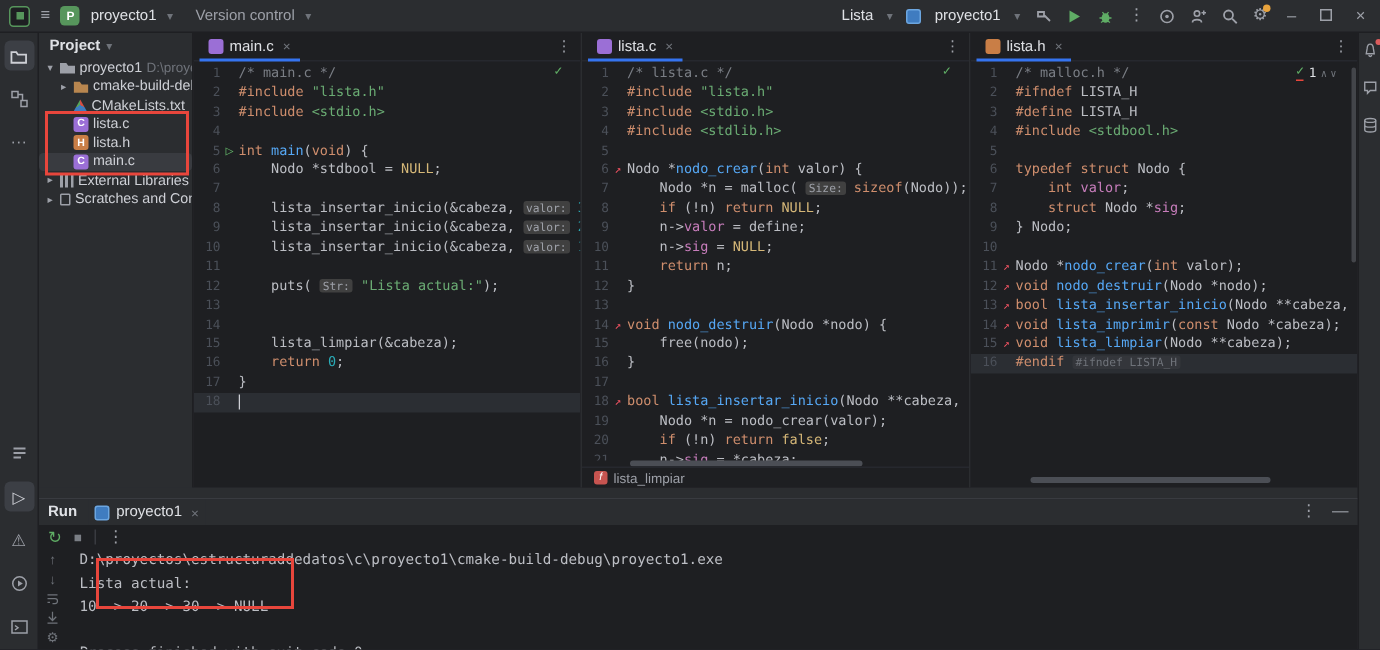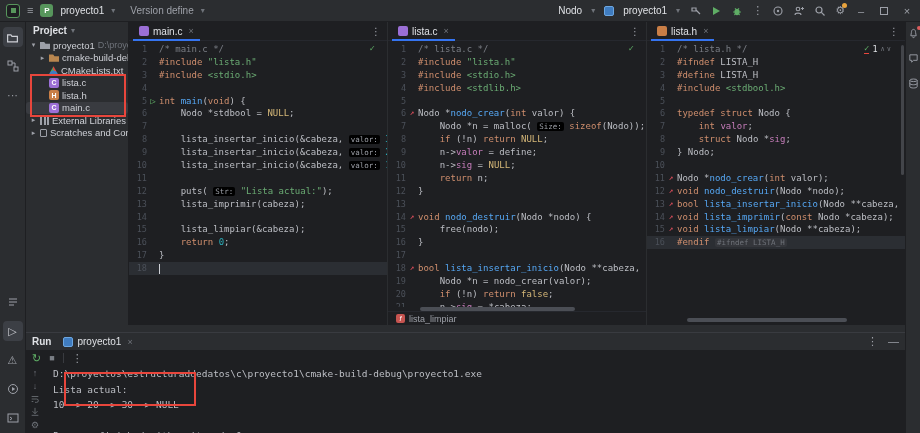--- a/index.html
+++ b/index.html
@@ -67,21 +67,21 @@
   .crow.cur { background:#2B2E33; }
   .gut { flex:none; width:30px; display:flex; }
   .lnum { width:18px; text-align:right; color:#4B5059; font-size:8.5px; }
   .gico { width:12px; text-align:center; font-size:8px; }
   .gico.run { color:#5FAD65; font-size:9px; }
   .gico.impl { color:#F75464; font-size:7.5px; }
   .ctext { flex:1; min-width:0; overflow:hidden; }
   .tk-d { color:#BCBEC4; } .tk-kw { color:#CF8E6D; } .tk-str { color:#6AAB73; }
   .tk-cmt { color:#7A7E85; } .tk-fn { color:#56A8F5; } .tk-num { color:#2AACB8; }
   .tk-mac { color:#D5B778; } .tk-fld { color:#C77DBB; }
-  .tk-chip, .tk-hint { display:inline-block; background:#000000; color:#9DA0A8; border-radius:2px; padding:0 2px; font-size:7.5px; line-height:9px; vertical-align:middle; }
+  .tk-chip, .tk-hint { display:inline-block; background:#404040; color:#9DA0A8; border-radius:2px; padding:0 2px; font-size:7.5px; line-height:9px; vertical-align:middle; }
   .tk-hint { background:#34363B; color:#6F737A; }
   .caret { display:inline-block; width:1px; height:10px; background:#CED0D6; vertical-align:middle; }
   .inspect { position:absolute; top:2px; right:12px; font-size:9px; display:flex; align-items:center; gap:3px; z-index:5; }
   .ok-check { color:#5FAD65; }
   .warn-check { color:#5FAD65; border-bottom:1px solid #E8463C; }
   .insp-count { color:#DFE1E5; font-size:8.5px; }
   .insp-chev { color:#6F737A; font-size:7px; letter-spacing:2px; }
   .vscroll { position:absolute; right:1px; top:4px; width:3px; height:130px; background:#43454A; border-radius:2px; z-index:4; }
   .hscroll { height:4px; margin-left:32px; margin-right:20px; flex:none; }
   .hscroll i { display:block; height:4px; width:75%; background:#4B4E55; border-radius:2px; }
@@ -114,25 +114,25 @@
 <div class="window">
 
   <div class="topbar">
     <div class="logo">
         <i></i>
       </div>
     <span class="glyph">≡</span>
     <span class="pbadge">P</span>
     <span class="ddname">proyecto1</span>
     <span class="chev">▾</span>
-    <span class="dim" style="margin-left:8px;">Version define</span>
+    <span class="dim" style="margin-left:8px;">Version control</span>
     <span class="chev">▾</span>
 
     <div class="tb-right">
-      <span class="ddname">Nodo</span>
+      <span class="ddname">Lista</span>
       <span class="chev">▾</span>
       <span class="cfgicon"></span>
       <span class="ddname">proyecto1</span>
       <span class="chev">▾</span>
       <svg class="ic" width="12" height="12" viewBox="0 0 12 12">
           <path d="M3 3h4v3H3z M7 5l4 4" stroke="#9DA0A8" stroke-width="1.2" fill="none"></path>
         </svg>
       <svg class="ic" width="12" height="12" viewBox="0 0 12 12">
           <polygon points="3,2 10,6 3,10" fill="#5FAD65"></polygon>
         </svg>
@@ -288,21 +288,21 @@
           <div class="crow"><span class="gut"><span class="lnum">3</span><span class="gico"></span></span><span class="ctext"><span class="tk-kw">#include </span><span class="tk-str">&lt;stdio.h&gt;</span></span></div>
           <div class="crow"><span class="gut"><span class="lnum">4</span><span class="gico"></span></span><span class="ctext"></span></div>
           <div class="crow"><span class="gut"><span class="lnum">5</span><span class="gico run">▷</span></span><span class="ctext"><span class="tk-kw">int </span><span class="tk-fn">main</span><span class="tk-d">(</span><span class="tk-kw">void</span><span class="tk-d">) {</span></span></div>
           <div class="crow"><span class="gut"><span class="lnum">6</span><span class="gico"></span></span><span class="ctext"><span class="tk-d">    Nodo *stdbool = </span><span class="tk-mac">NULL</span><span class="tk-d">;</span></span></div>
           <div class="crow"><span class="gut"><span class="lnum">7</span><span class="gico"></span></span><span class="ctext"></span></div>
           <div class="crow"><span class="gut"><span class="lnum">8</span><span class="gico"></span></span><span class="ctext"><span class="tk-d">    lista_insertar_inicio(&amp;cabeza, </span><span class="tk-chip">valor:</span><span class="tk-d"> </span><span class="tk-num">30</span></span></div>
           <div class="crow"><span class="gut"><span class="lnum">9</span><span class="gico"></span></span><span class="ctext"><span class="tk-d">    lista_insertar_inicio(&amp;cabeza, </span><span class="tk-chip">valor:</span><span class="tk-d"> </span><span class="tk-num">20</span></span></div>
           <div class="crow"><span class="gut"><span class="lnum">10</span><span class="gico"></span></span><span class="ctext"><span class="tk-d">    lista_insertar_inicio(&amp;cabeza, </span><span class="tk-chip">valor:</span><span class="tk-d"> </span><span class="tk-num">10</span></span></div>
           <div class="crow"><span class="gut"><span class="lnum">11</span><span class="gico"></span></span><span class="ctext"></span></div>
           <div class="crow"><span class="gut"><span class="lnum">12</span><span class="gico"></span></span><span class="ctext"><span class="tk-d">    puts( </span><span class="tk-chip">Str:</span><span class="tk-d"> </span><span class="tk-str">"Lista actual:"</span><span class="tk-d">);</span></span></div>
-          <div class="crow"><span class="gut"><span class="lnum">13</span><span class="gico"></span></span><span class="ctext"><span class="tk-d">    lista_imprimir(cabeza);</span></span></div>
+          <div class="crow"><span class="gut"><span class="lnum">13</span><span class="gico"></span></span></div>
           <div class="crow"><span class="gut"><span class="lnum">14</span><span class="gico"></span></span><span class="ctext"></span></div>
           <div class="crow"><span class="gut"><span class="lnum">15</span><span class="gico"></span></span><span class="ctext"><span class="tk-d">    lista_limpiar(&amp;cabeza);</span></span></div>
           <div class="crow"><span class="gut"><span class="lnum">16</span><span class="gico"></span></span><span class="ctext"><span class="tk-d">    </span><span class="tk-kw">return </span><span class="tk-num">0</span><span class="tk-d">;</span></span></div>
           <div class="crow"><span class="gut"><span class="lnum">17</span><span class="gico"></span></span><span class="ctext"><span class="tk-d">}</span></span></div>
           <div class="crow cur"><span class="gut"><span class="lnum">18</span><span class="gico"></span></span><span class="ctext"><span class="caret"></span></span></div>
         </div>
     </div>
 
     <div class="pane" id="pane1">
       <div class="tabbar">
@@ -360,21 +360,21 @@
         <span class="tab-more">⋮</span>
       </div>
       <div class="code-body">
         <div class="inspect">
           <span class="warn-check">✓</span>
             <span class="insp-count">1</span>
             <span class="insp-chev">∧∨</span>
         </div>
         <div class="vscroll"></div>
         <div class="hscroll-abs"></div>
-      <div class="crow"><span class="gut"><span class="lnum">1</span><span class="gico"></span></span><span class="ctext"><span class="tk-cmt">/* lista.h */</span></span></div>
+      <div class="crow"><span class="gut"><span class="lnum">1</span><span class="gico"></span></span><span class="ctext"><span class="tk-cmt">/* malloc.h */</span></span></div>
           <div class="crow"><span class="gut"><span class="lnum">2</span><span class="gico"></span></span><span class="ctext"><span class="tk-kw">#ifndef</span><span class="tk-d"> LISTA_H</span></span></div>
           <div class="crow"><span class="gut"><span class="lnum">3</span><span class="gico"></span></span><span class="ctext"><span class="tk-kw">#define</span><span class="tk-d"> LISTA_H</span></span></div>
           <div class="crow"><span class="gut"><span class="lnum">4</span><span class="gico"></span></span><span class="ctext"><span class="tk-kw">#include </span><span class="tk-str">&lt;stdbool.h&gt;</span></span></div>
           <div class="crow"><span class="gut"><span class="lnum">5</span><span class="gico"></span></span><span class="ctext"></span></div>
           <div class="crow"><span class="gut"><span class="lnum">6</span><span class="gico"></span></span><span class="ctext"><span class="tk-kw">typedef struct</span><span class="tk-d"> Nodo {</span></span></div>
           <div class="crow"><span class="gut"><span class="lnum">7</span><span class="gico"></span></span><span class="ctext"><span class="tk-d">    </span><span class="tk-kw">int</span><span class="tk-d"> </span><span class="tk-fld">valor</span><span class="tk-d">;</span></span></div>
           <div class="crow"><span class="gut"><span class="lnum">8</span><span class="gico"></span></span><span class="ctext"><span class="tk-d">    </span><span class="tk-kw">struct</span><span class="tk-d"> Nodo *</span><span class="tk-fld">sig</span><span class="tk-d">;</span></span></div>
           <div class="crow"><span class="gut"><span class="lnum">9</span><span class="gico"></span></span><span class="ctext"><span class="tk-d">} Nodo;</span></span></div>
           <div class="crow"><span class="gut"><span class="lnum">10</span><span class="gico"></span></span><span class="ctext"></span></div>
           <div class="crow"><span class="gut"><span class="lnum">11</span><span class="gico impl">↗</span></span><span class="ctext"><span class="tk-d">Nodo *</span><span class="tk-fn">nodo_crear</span><span class="tk-d">(</span><span class="tk-kw">int</span><span class="tk-d"> valor);</span></span></div>

